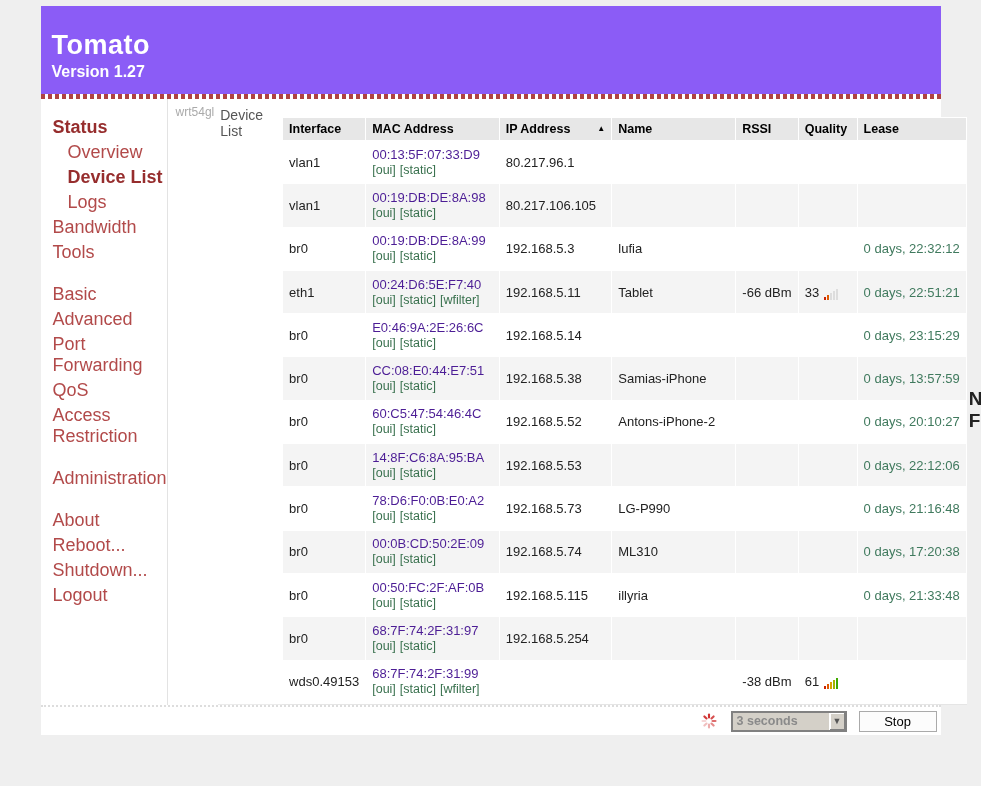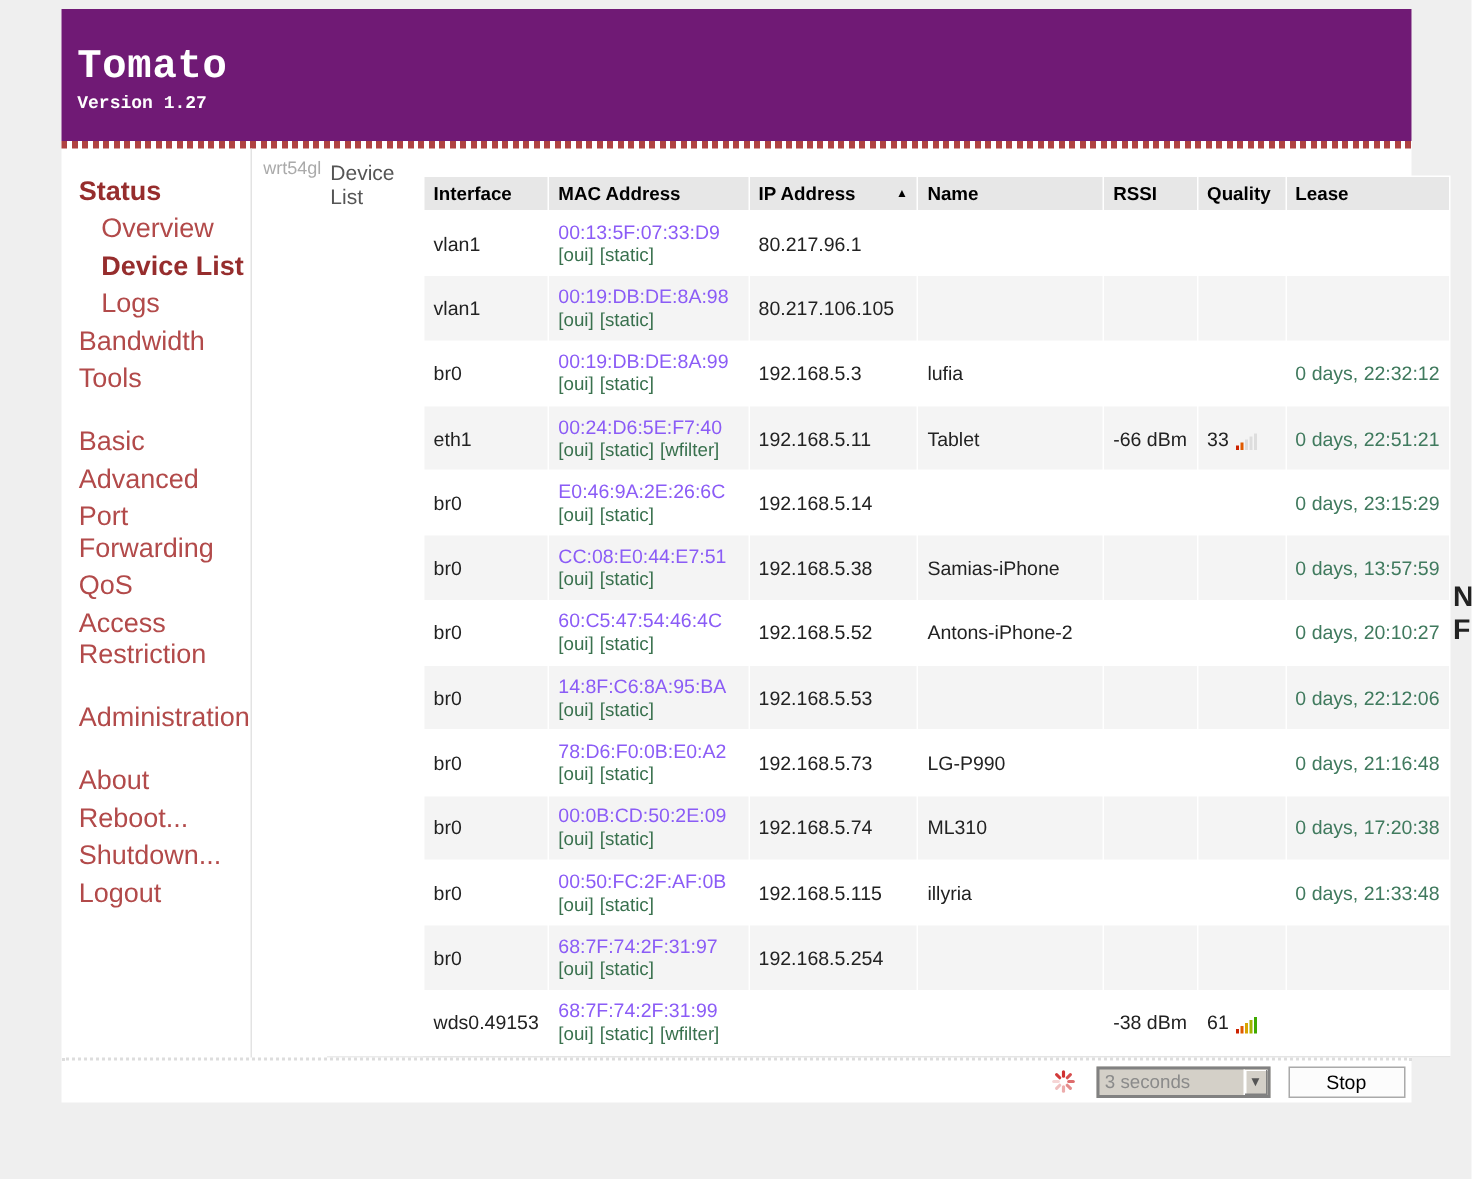--- a/index.html
+++ b/index.html
@@ -7,23 +7,23 @@
   body {
     background:#EFEFEF;
     font-family:"Liberation Sans","DejaVu Sans",sans-serif;
     font-size:13px; color:#222;
   }
   .container {
     width:900px; margin:6px auto 0; background:#fff;
     min-height:729px; display:flex; flex-direction:column;
   }
   
-  .app-header { background:#701a75; color:#fff; padding:24px 0 0 11px; height:88px;font-family:Liberation Mono, monospace; }
+  .app-header { background:#8b5cf6; color:#fff; padding:24px 0 0 11px; height:88px; }
   .app-header h1 { font-size:27px; font-weight:bold; letter-spacing:0.5px; }
-  .app-header .version { font-size:12px; font-weight:bold; margin-top:2px; }
+  .app-header .version { font-size:16px; font-weight:bold; margin-top:2px; }
   .header-dots {
     height:5px;
     background:repeating-linear-gradient(90deg,#AF4242 0 4px,#ffffff 4px 7px);
   }
   
   .content-row { display:flex; flex:1; }
   .sidebar { width:131px; border-right:1px solid #E3E3E3; padding:16px 0 0 12px; }
   .side-item { color:#B24A4A; font-size:18px; padding:2px 0; cursor:pointer; }
   .side-item.bold { color:#962D2D; font-weight:bold; }
   .side-item.sub { padding-left:15px; }
@@ -38,23 +38,23 @@
   }
   table.devices th {
     background:#E7E7E7; font-size:12.5px; font-weight:bold; color:#000;
     text-align:left; padding:4px 6px; height:22px; white-space:nowrap; cursor:pointer;
   }
   th.c-rssi, th.c-q { text-align:center;margin-left:45px; }
   th.c-lease { text-align:right; }
   th .sort-arrow { float:right; font-size:8px; color:#000; margin-top:2px; }
   table.devices td { padding:2px 6px; height:35px; vertical-align:middle; background:#fff; font-size:13px; }
   tr.alt td { background:#F4F4F4; }
-  td.c-rssi { text-align:left; white-space:nowrap; }
+  td.c-rssi { text-align:center; white-space:nowrap; }
   td.c-lease { text-align:center; color:#407A5E; white-space:nowrap; }
-  td .mac { color:#8b5cf6; line-height:15px; }
+  td .mac { color:#4c1d95; line-height:15px; }
   td .links { line-height:15px; }
   td .links a { color:#39714E; text-decoration:none; font-size:12.5px; margin-right:4px; }
   td.c-q { white-space:nowrap; }
   td.c-q .bars { display:inline-block; margin-left:5px; }
   td.c-q .bars i { display:inline-block; width:2px; margin-right:1px; vertical-align:bottom; }
   
   .noise-row { margin:9px 0 0 2px; display:flex; align-items:center; }
   .noise-label { font-weight:bold; font-size:19px; }
   .noise-value { margin-left:5px; font-size:13px; }
   .measure-btn {
@@ -64,21 +64,21 @@
   
   .page-footer {
     border-top:2px dotted #DDD; height:30px; display:flex;
     align-items:center; justify-content:flex-end; padding-right:4px; gap:12px;
   }
   .spinner { margin-right:2px; }
   .refresh-select {
     width:116px; height:21px; background:#D4D0C8; border:2px solid #818181;
     display:flex; align-items:center; color:#8A8A8A; font-size:12.5px; cursor:default;
   }
-  .refresh-select .sel-text { flex:1; padding-left:4px; overflow:hidden; white-space:nowrap; }
+  .refresh-select .sel-text { flex:1; padding-left:4px; overflow:hidden; white-space:nowrap;font-weight:bold; }
   .refresh-select .sel-arrow {
     width:16px; height:100%; background:#D4D0C8; color:#555; font-size:9px;
     display:flex; align-items:center; justify-content:center;
     border-left:1px solid #fff; box-shadow:inset -1px -1px 0 #808080, inset 1px 1px 0 #fff;
   }
   .stop-btn {
     width:78px; height:21px; background:#FCFCFC; border:1px solid #AAA;
     font-family:inherit; font-size:13px; cursor:pointer;
   }
 </style>

